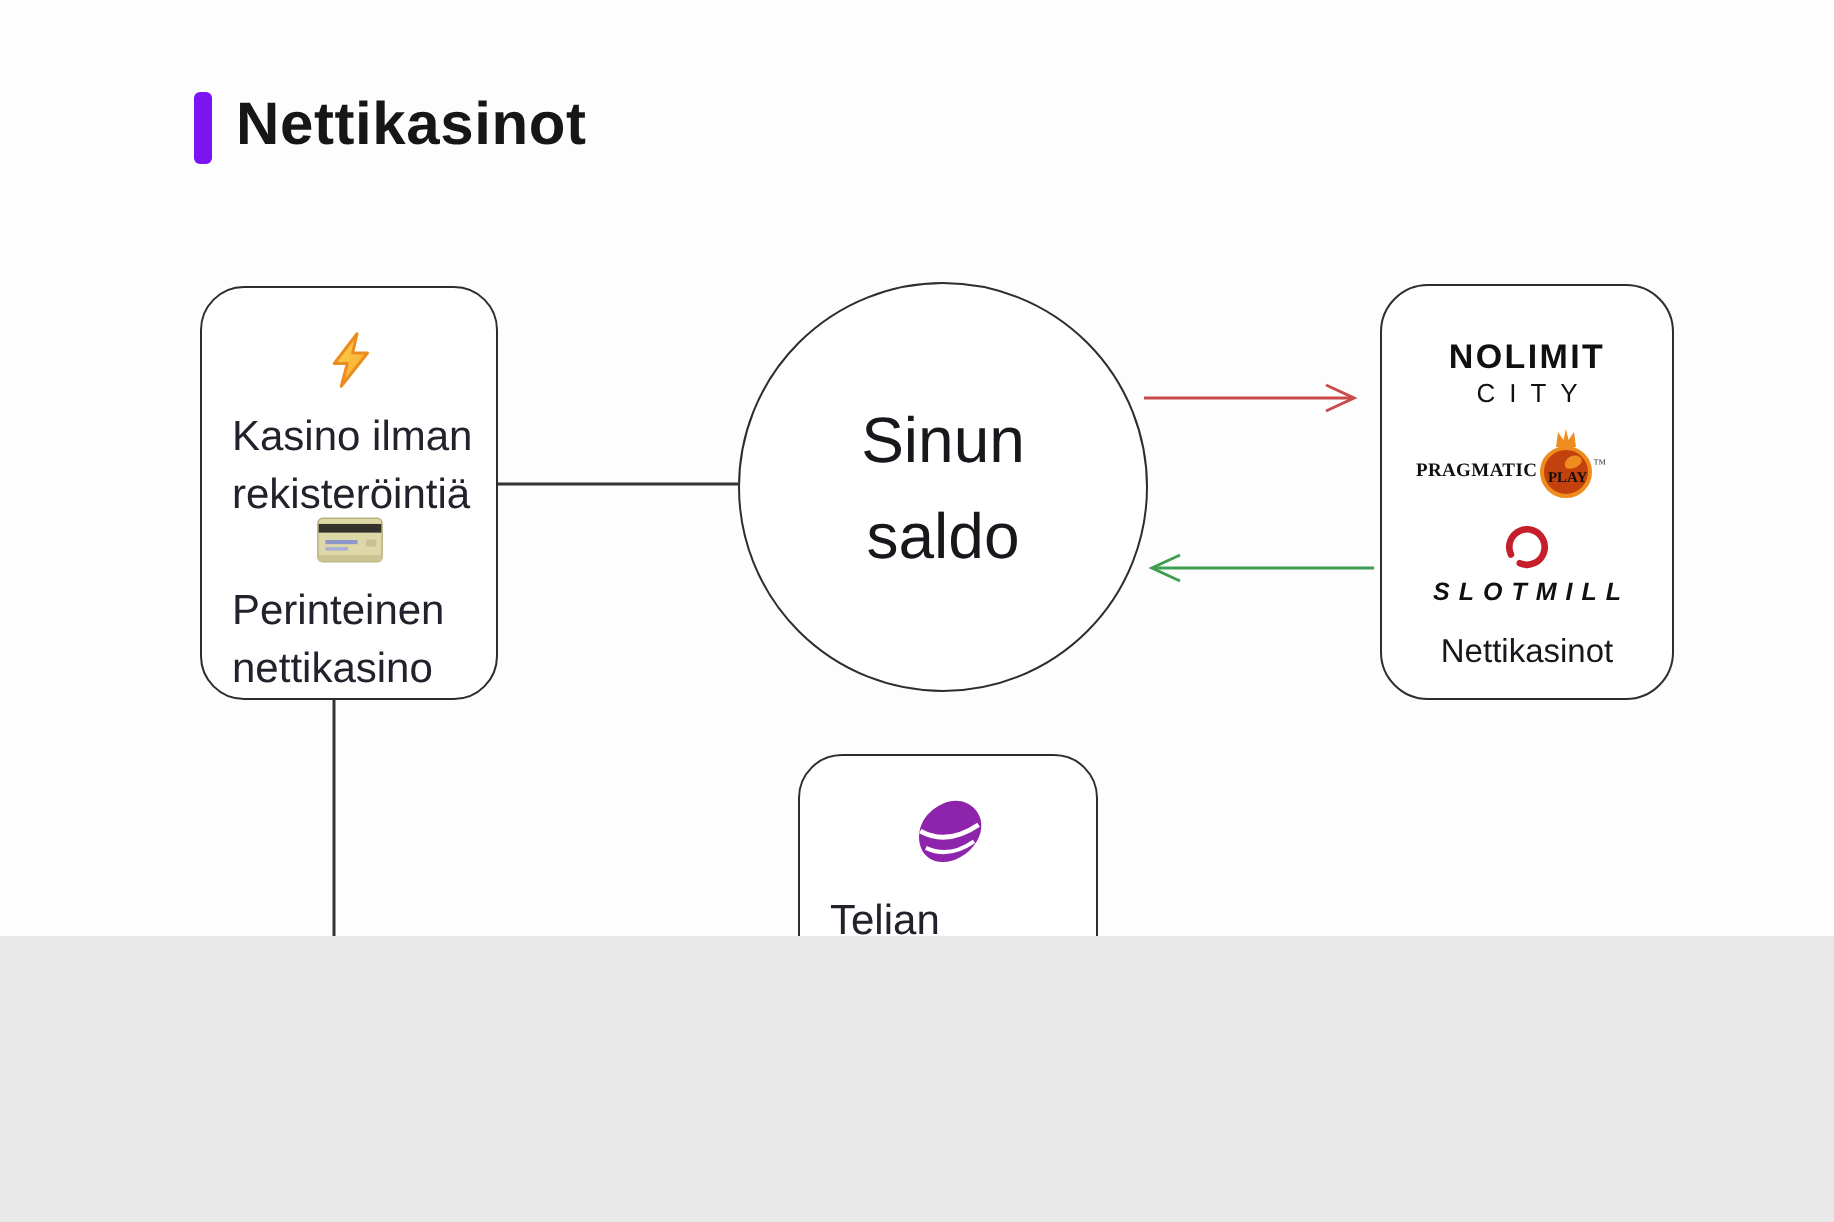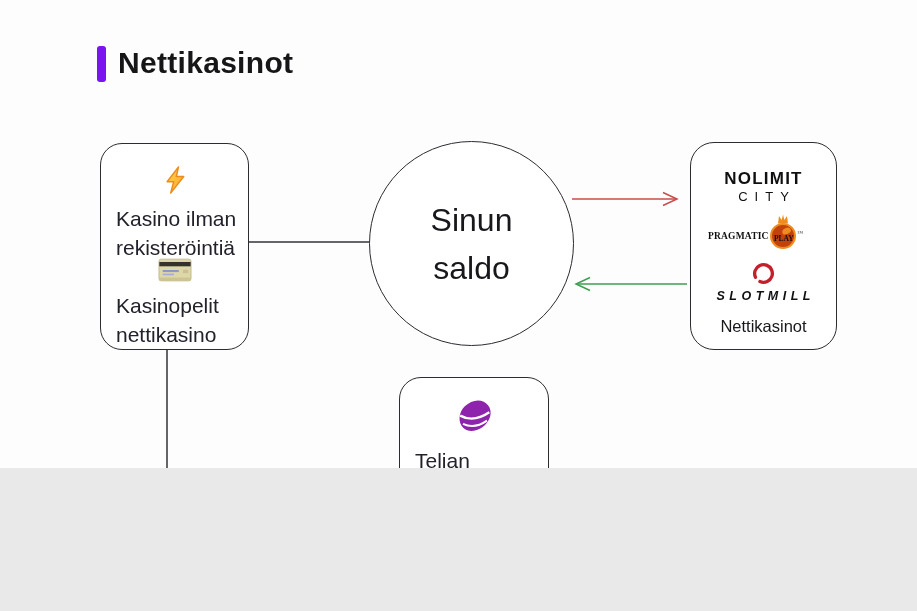--- a/index.html
+++ b/index.html
@@ -97,21 +97,21 @@
     <div class="icon-c" style="top:113px">
       <svg width="34" height="26" viewBox="0 0 36 26">
         <rect x="1" y="1.5" width="34" height="23" rx="2.5" fill="#ded7a8" stroke="#b9af80" stroke-width="0.8"></rect>
         <rect x="1.4" y="4.5" width="33.2" height="4.6" fill="#35322c"></rect>
         <rect x="5" y="13" width="17" height="2.2" fill="#8d97c9"></rect>
         <rect x="5" y="16.8" width="12" height="1.8" fill="#a7aed6"></rect>
         <rect x="26.5" y="12.8" width="5.5" height="3.6" fill="#c9c098"></rect>
         <rect x="1.4" y="21" width="33.2" height="3.4" fill="#cdc493"></rect>
       </svg>
     </div>
-    <div class="lbl" style="top:147px">Kasinopelit
+    <div class="lbl" style="top:147px">Perinteinen
 nettikasino</div>
   </div>
 
   <div class="circle">
     <div class="circle-label">Sinun
 saldo</div>
   </div>
 
   <div class="node right-box">
     <div class="rb-center nolimit-1">NOLIMIT</div>

